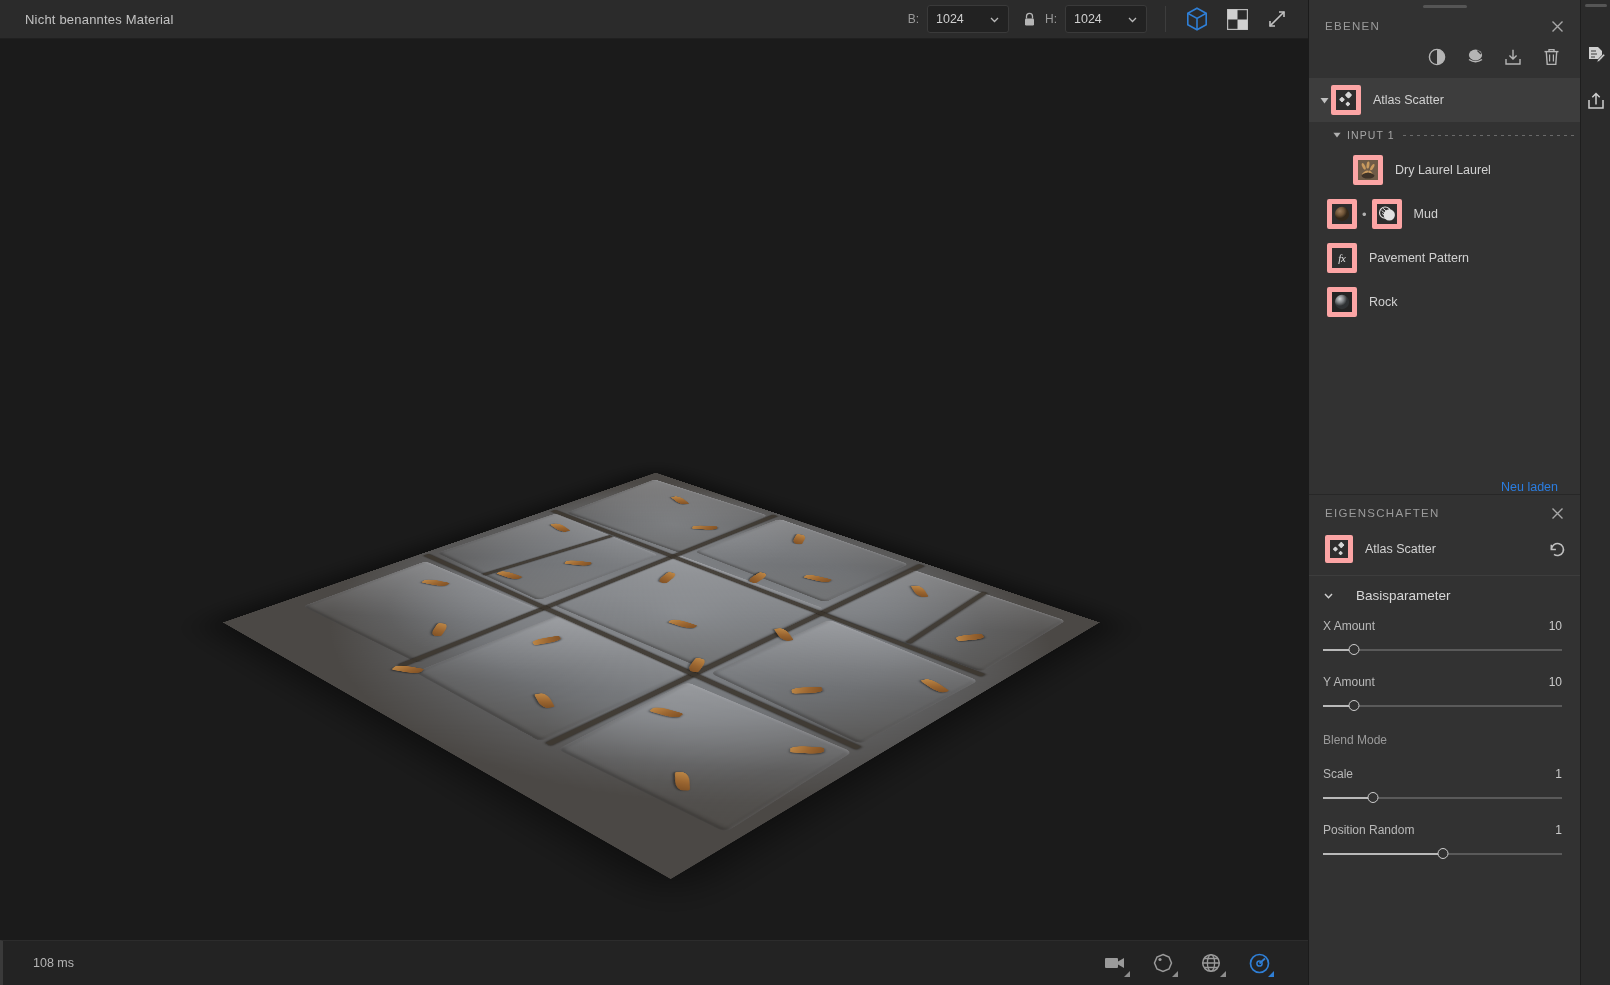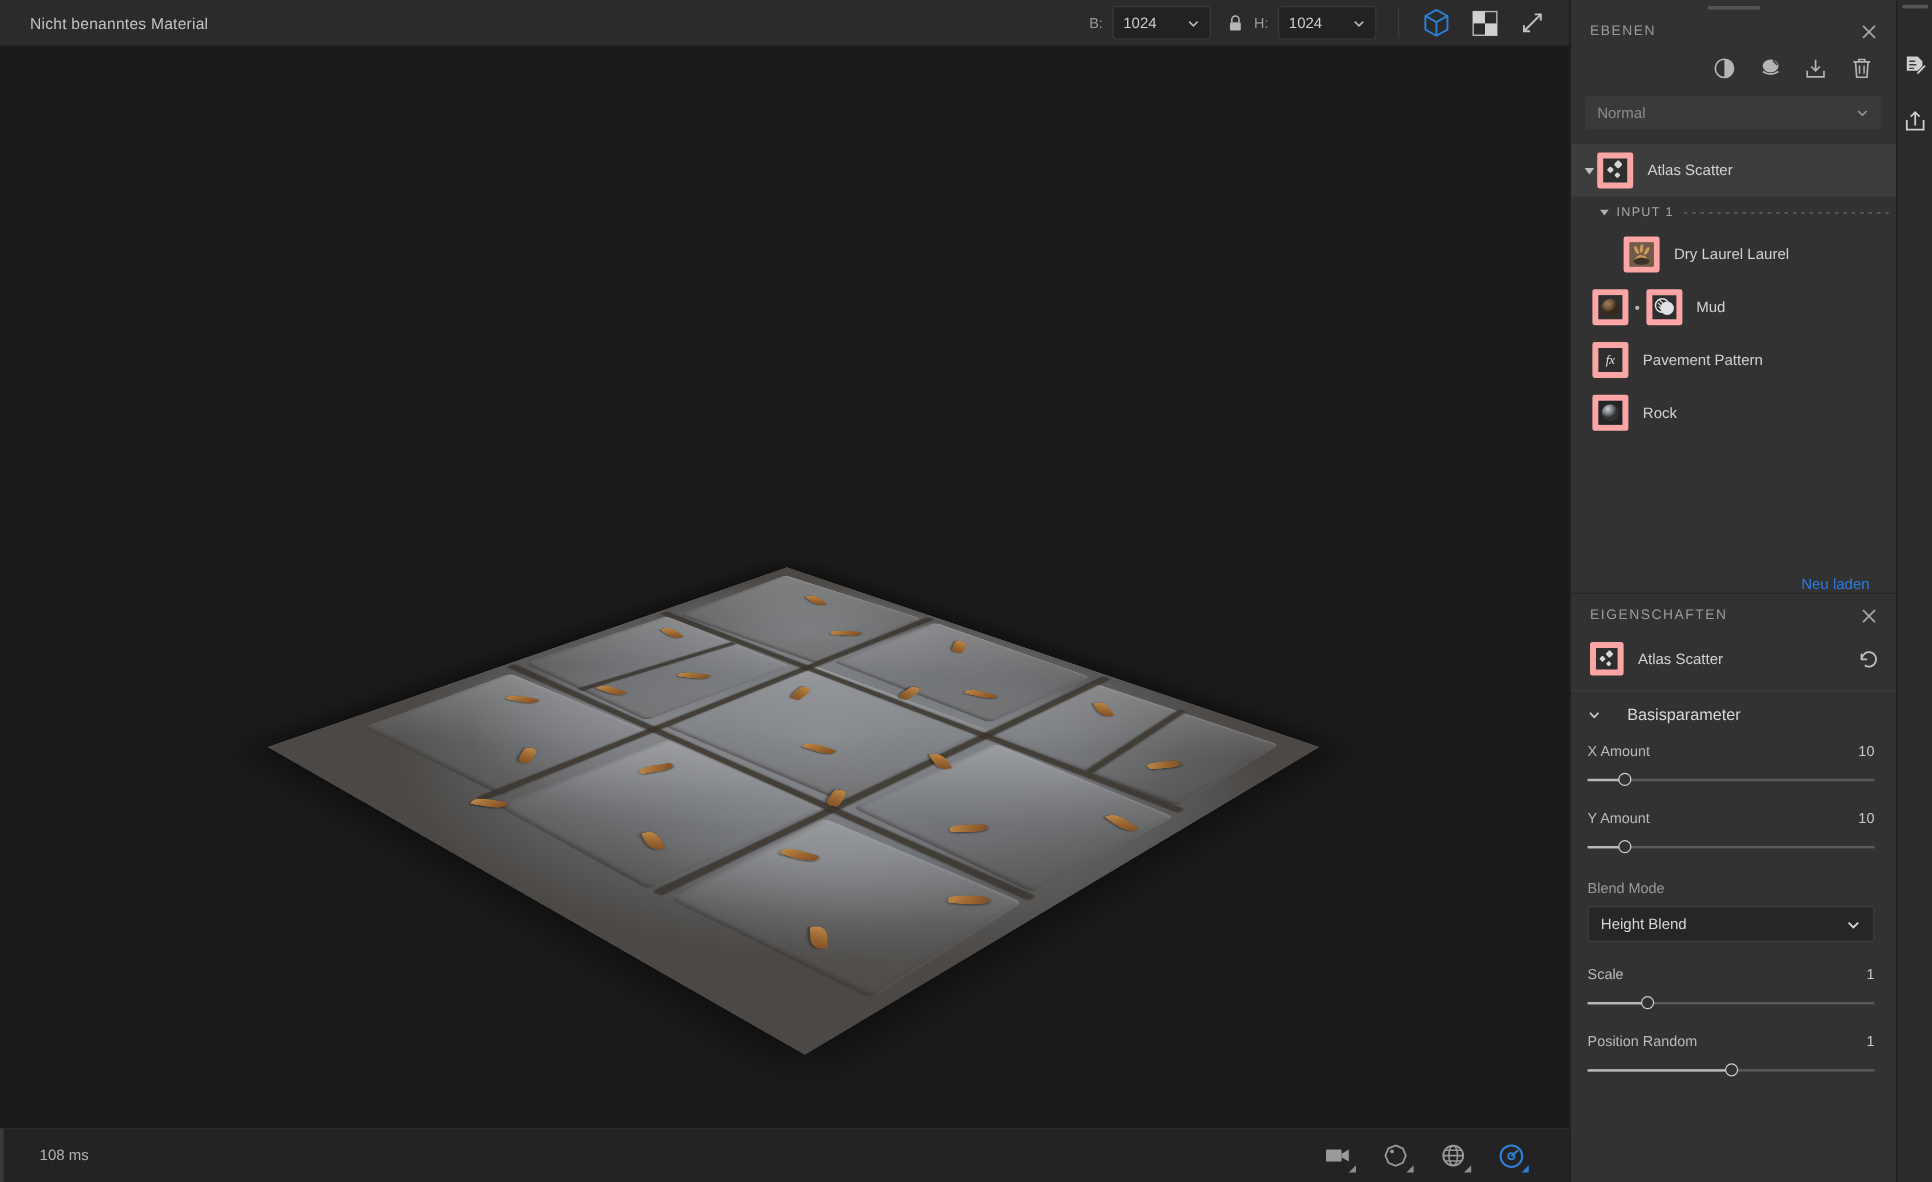--- a/index.html
+++ b/index.html
@@ -358,28 +358,20 @@
         <span class="ltool">
           <svg width="17" height="18" viewBox="0 0 17 18">
             <path d="M1.5 3.6 H15.5" stroke="#b5b5b5" stroke-width="1.4"></path>
             <path d="M6 3.6 V1.6 H11 V3.6" fill="none" stroke="#b5b5b5" stroke-width="1.4"></path>
             <path d="M3.3 3.6 L4.2 16.4 H12.8 L13.7 3.6" fill="none" stroke="#b5b5b5" stroke-width="1.4"></path>
             <path d="M6.6 6.5 V13.5 M10.4 6.5 V13.5" stroke="#b5b5b5" stroke-width="1.2"></path>
           </svg>
         </span>
       </div>
 
-      <div class="blend-select">
-        <span>Normal</span>
-        <span class="chev">
-          <svg width="12" height="12" viewBox="0 0 12 12">
-              <path d="M2.5 4.5 L6 8 L9.5 4.5" stroke="#9d9d9d" stroke-width="1.3" fill="none"></path>
-            </svg>
-        </span>
-      </div>
 
       <div class="layer-list">
 
         <div class="layer-row selected">
           <span class="disclosure">
             <svg width="9" height="9" viewBox="0 0 9 9">
                 <path d="M0.5 2 L8.5 2 L4.5 7.5 Z" fill="#c0c0c0"></path>
               </svg>
           </span>
           <span class="thumb">
@@ -550,28 +542,20 @@
           <div class="track"></div>
           <div class="fill" style="width:13%"></div>
           <div class="knob" style="left:13%"></div>
         </div>
       </div>
 
       <div class="param" style="padding-top:20px;">
         <div class="param-row">
           <span class="param-label dim">Blend Mode</span>
         </div>
-      </div>
-      <div class="pdropdown">
-        <span>Height Blend</span>
-        <span class="chev">
-          <svg width="13" height="13" viewBox="0 0 13 13">
-              <path d="M2.5 4.8 L6.5 8.8 L10.5 4.8" stroke="#d6d6d6" stroke-width="1.6" fill="none"></path>
-            </svg>
-        </span>
       </div>
 
       <div class="param" style="padding-top:20px;">
         <div class="param-row">
           <span class="param-label">Scale</span>
           <span class="param-val">1</span>
         </div>
         <div class="slider">
           <div class="track"></div>
           <div class="fill" style="width:21%"></div>

